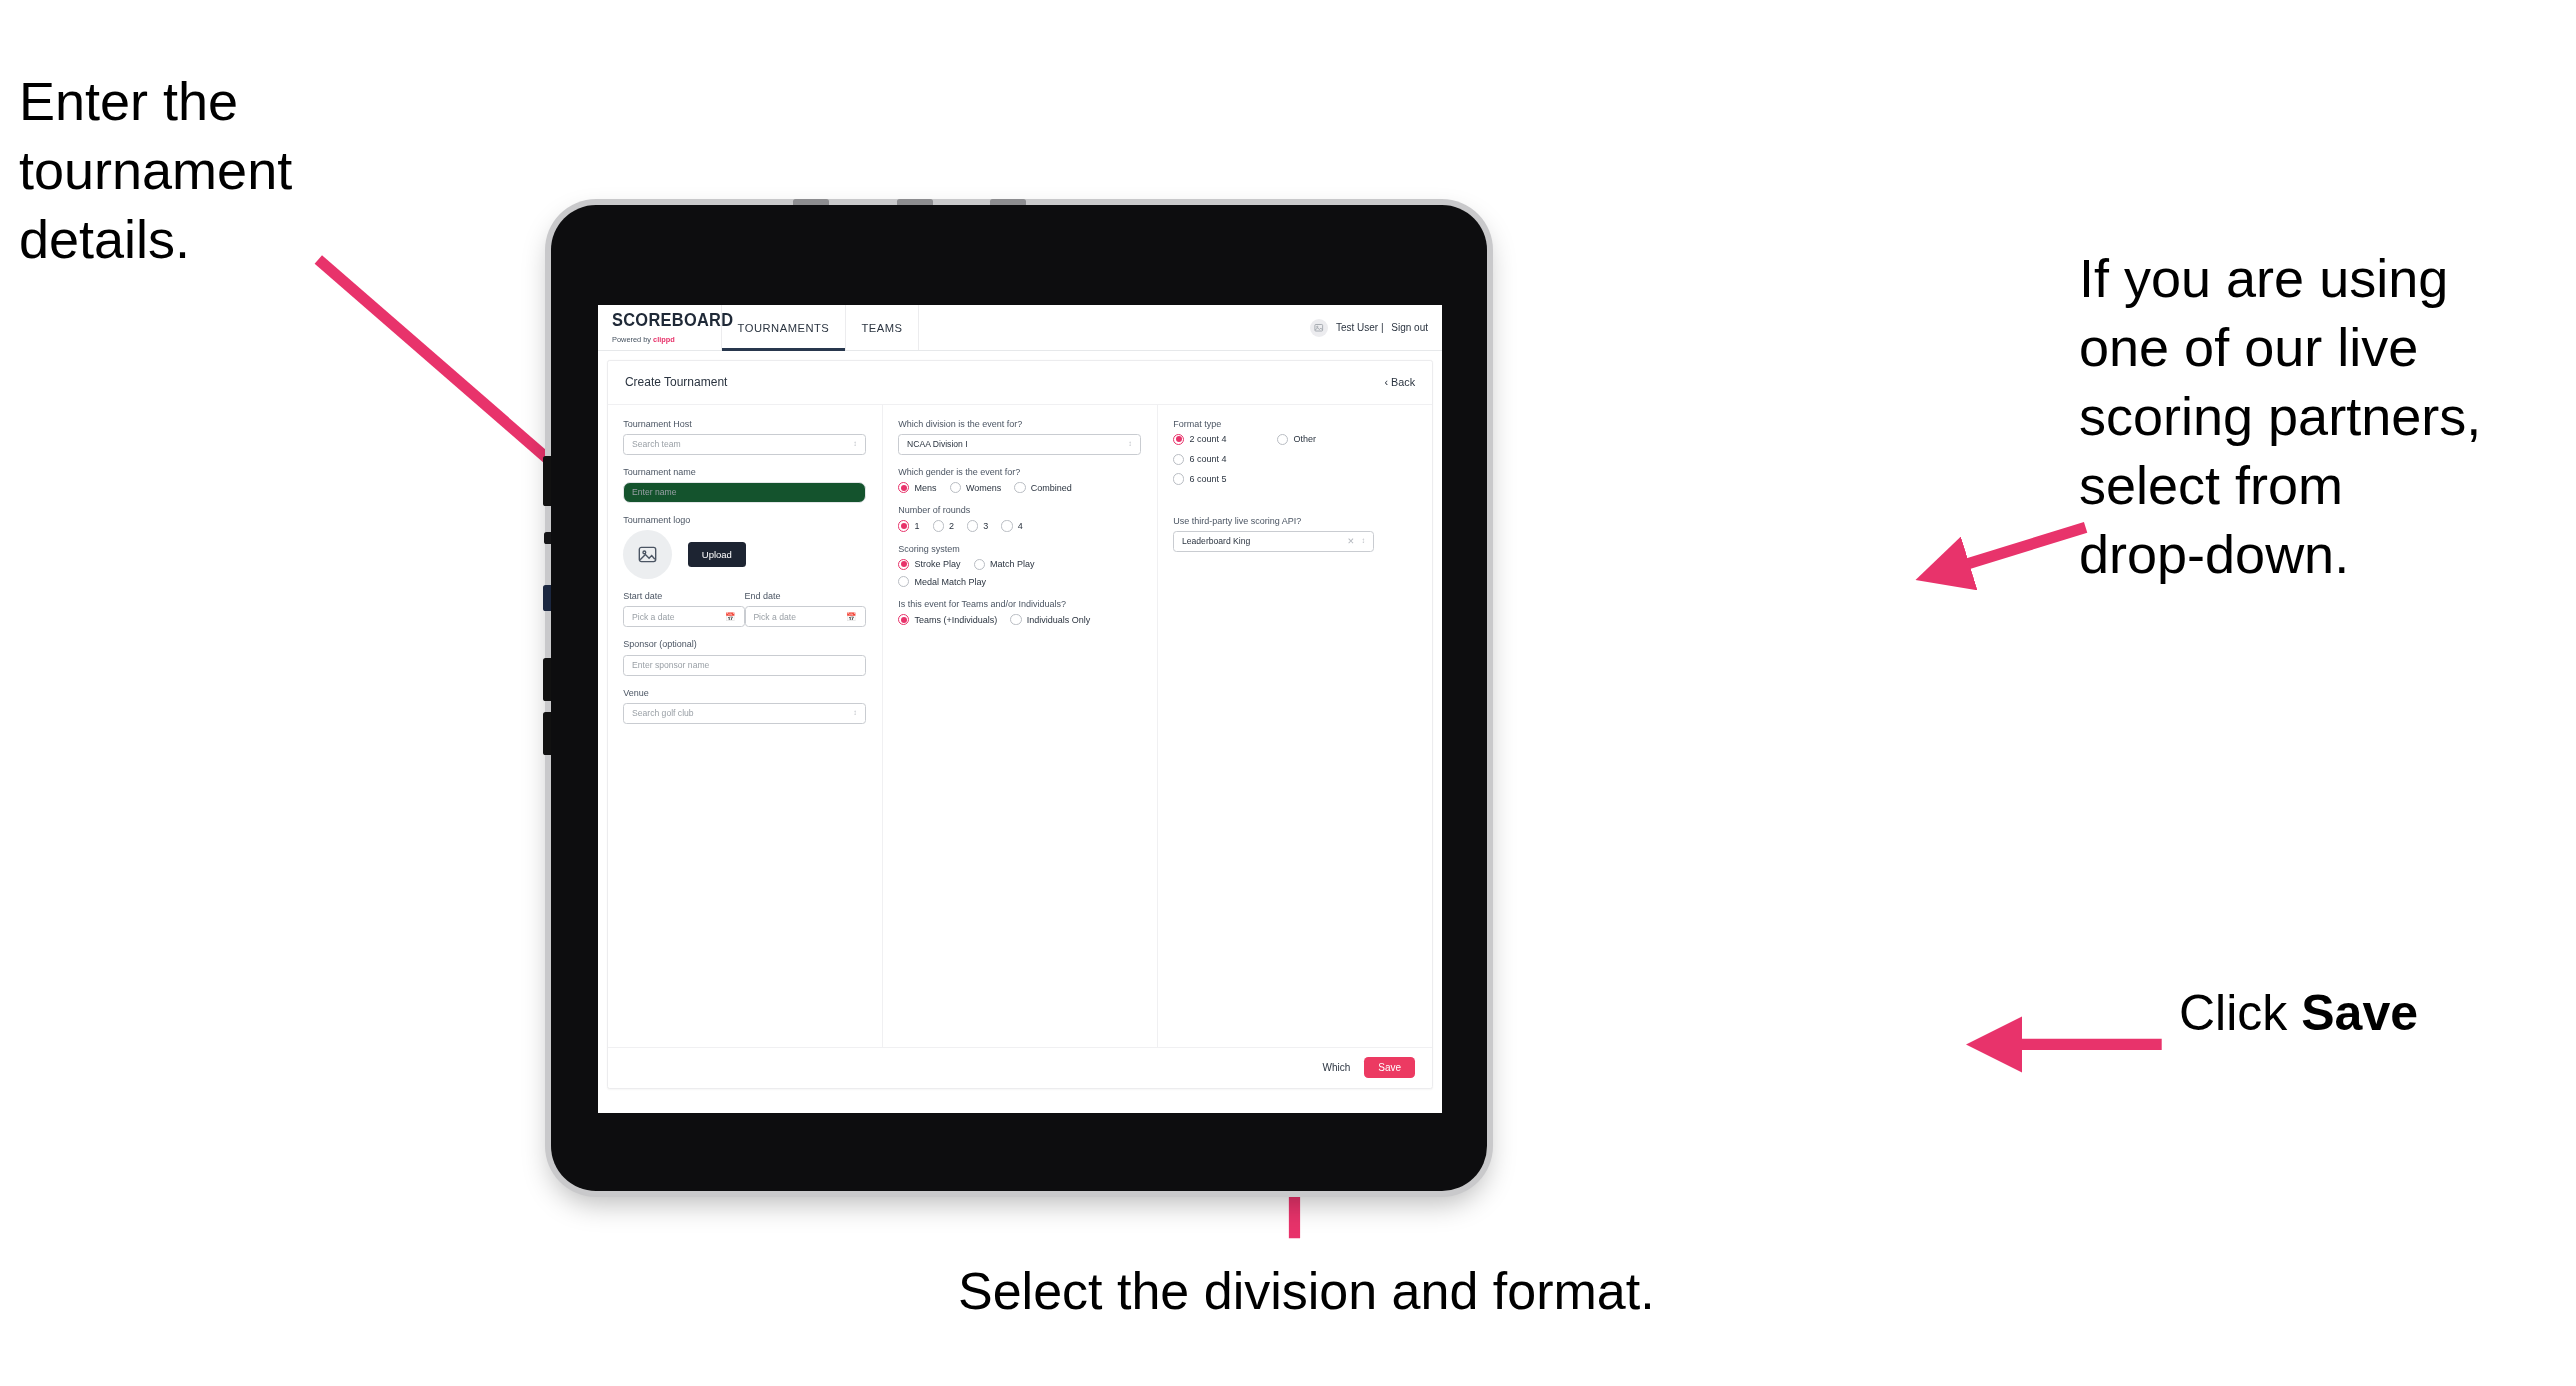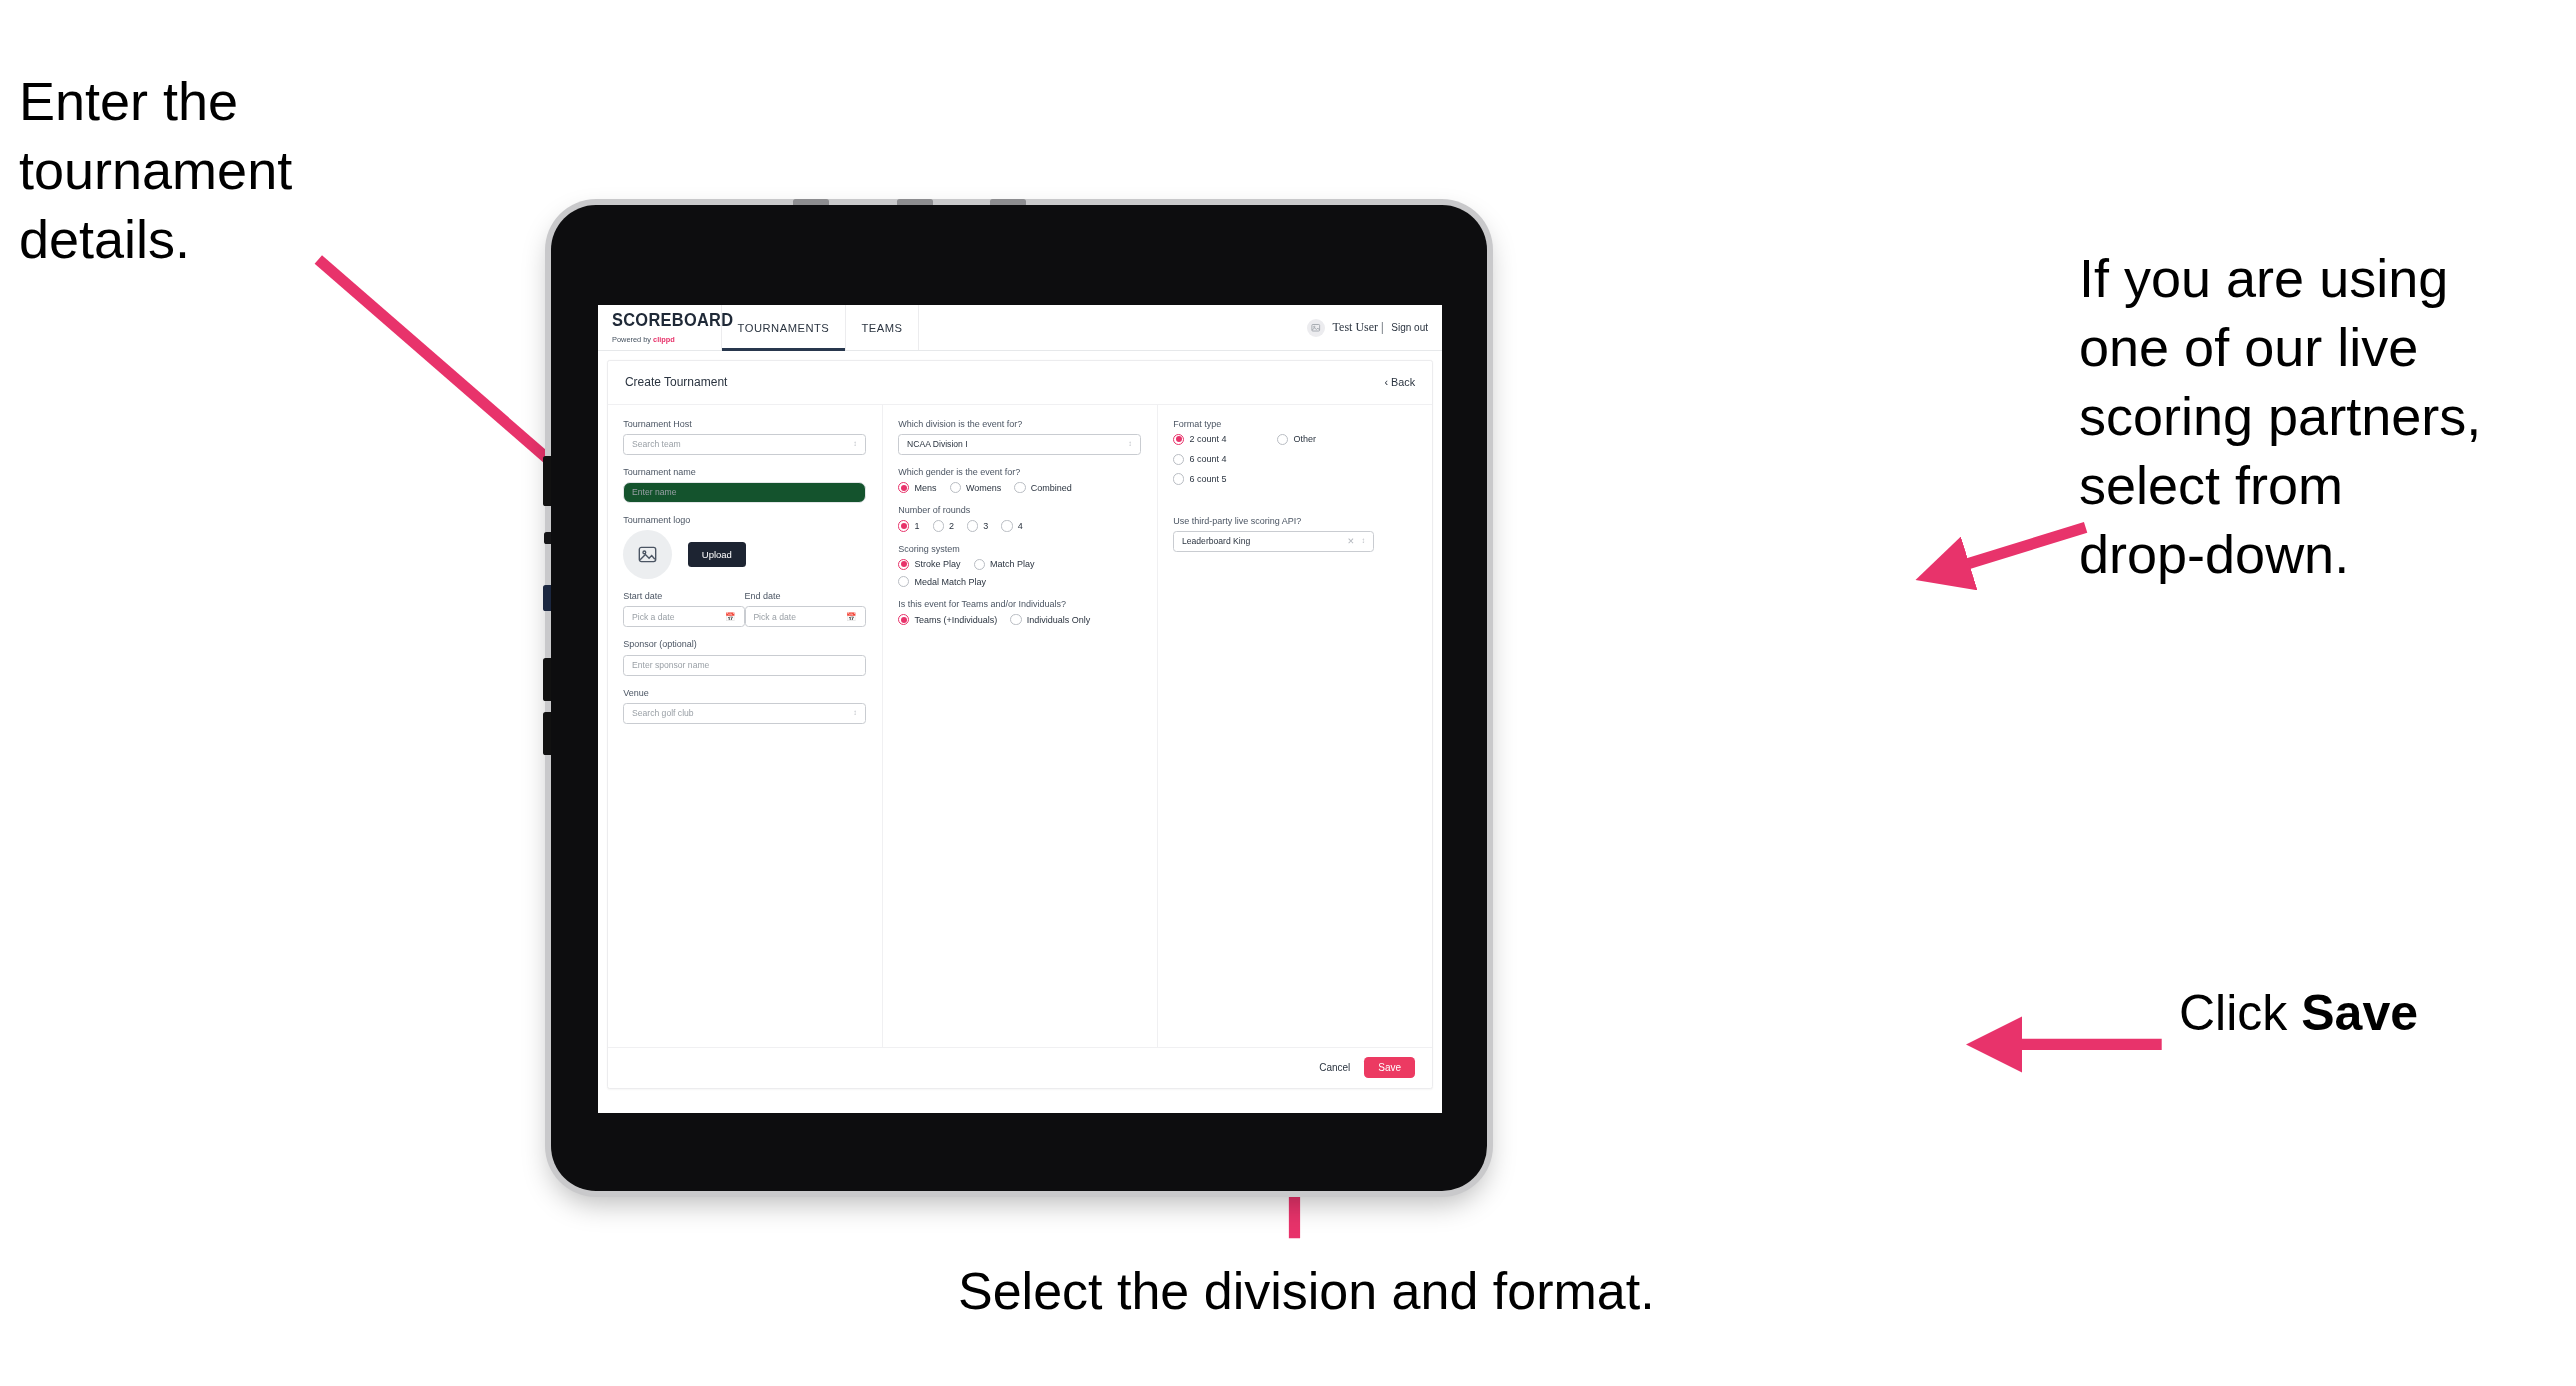--- a/index.html
+++ b/index.html
@@ -84,21 +84,21 @@
   }
   .navtab.active::after{
     content:""; position:absolute; left:0; right:0; bottom:-0.9px; height:2.6px; background:#28374d;
   }
   #navspacer{ flex:1; border-left:0.9px solid #ececee; }
   #userarea{ display:flex; align-items:center; gap:7.8px; padding-right:14px; }
   #avatar{
     width:18px;height:18px;border-radius:50%;background:#ececef;
     display:flex;align-items:center;justify-content:center;color:#9aa0a6;font-size:8.6px;
   }
-  #user-name{ font-size:12px; color:#2b3440;font-family:Liberation Serif, serif; }
+  #user-name{ font-size:10px; color:#2b3440; }
   #sign-out{ font-size:10px; color:#2b3440; cursor:pointer; }
 
   
   #card{
     margin:8.6px 8.6px 0 8.6px;
     height:729px;
     background:#fff;
     border:0.9px solid #ececee;
     border-radius:2.6px;
     box-sizing:border-box;
@@ -438,20 +438,20 @@
               <span class="clear">✕</span>
               <span class="spin-after">↕</span>
             </div>
           </div>
 
         </div>
 
       </div>
 
       <div id="card-foot">
-        <div id="cancel-btn">Cancel</div>
+        <div id="cancel-btn">Which</div>
         <div id="save-btn">Save</div>
       </div>
 
     </div>
   </div>
 </div>
 
 
 </body></html>

